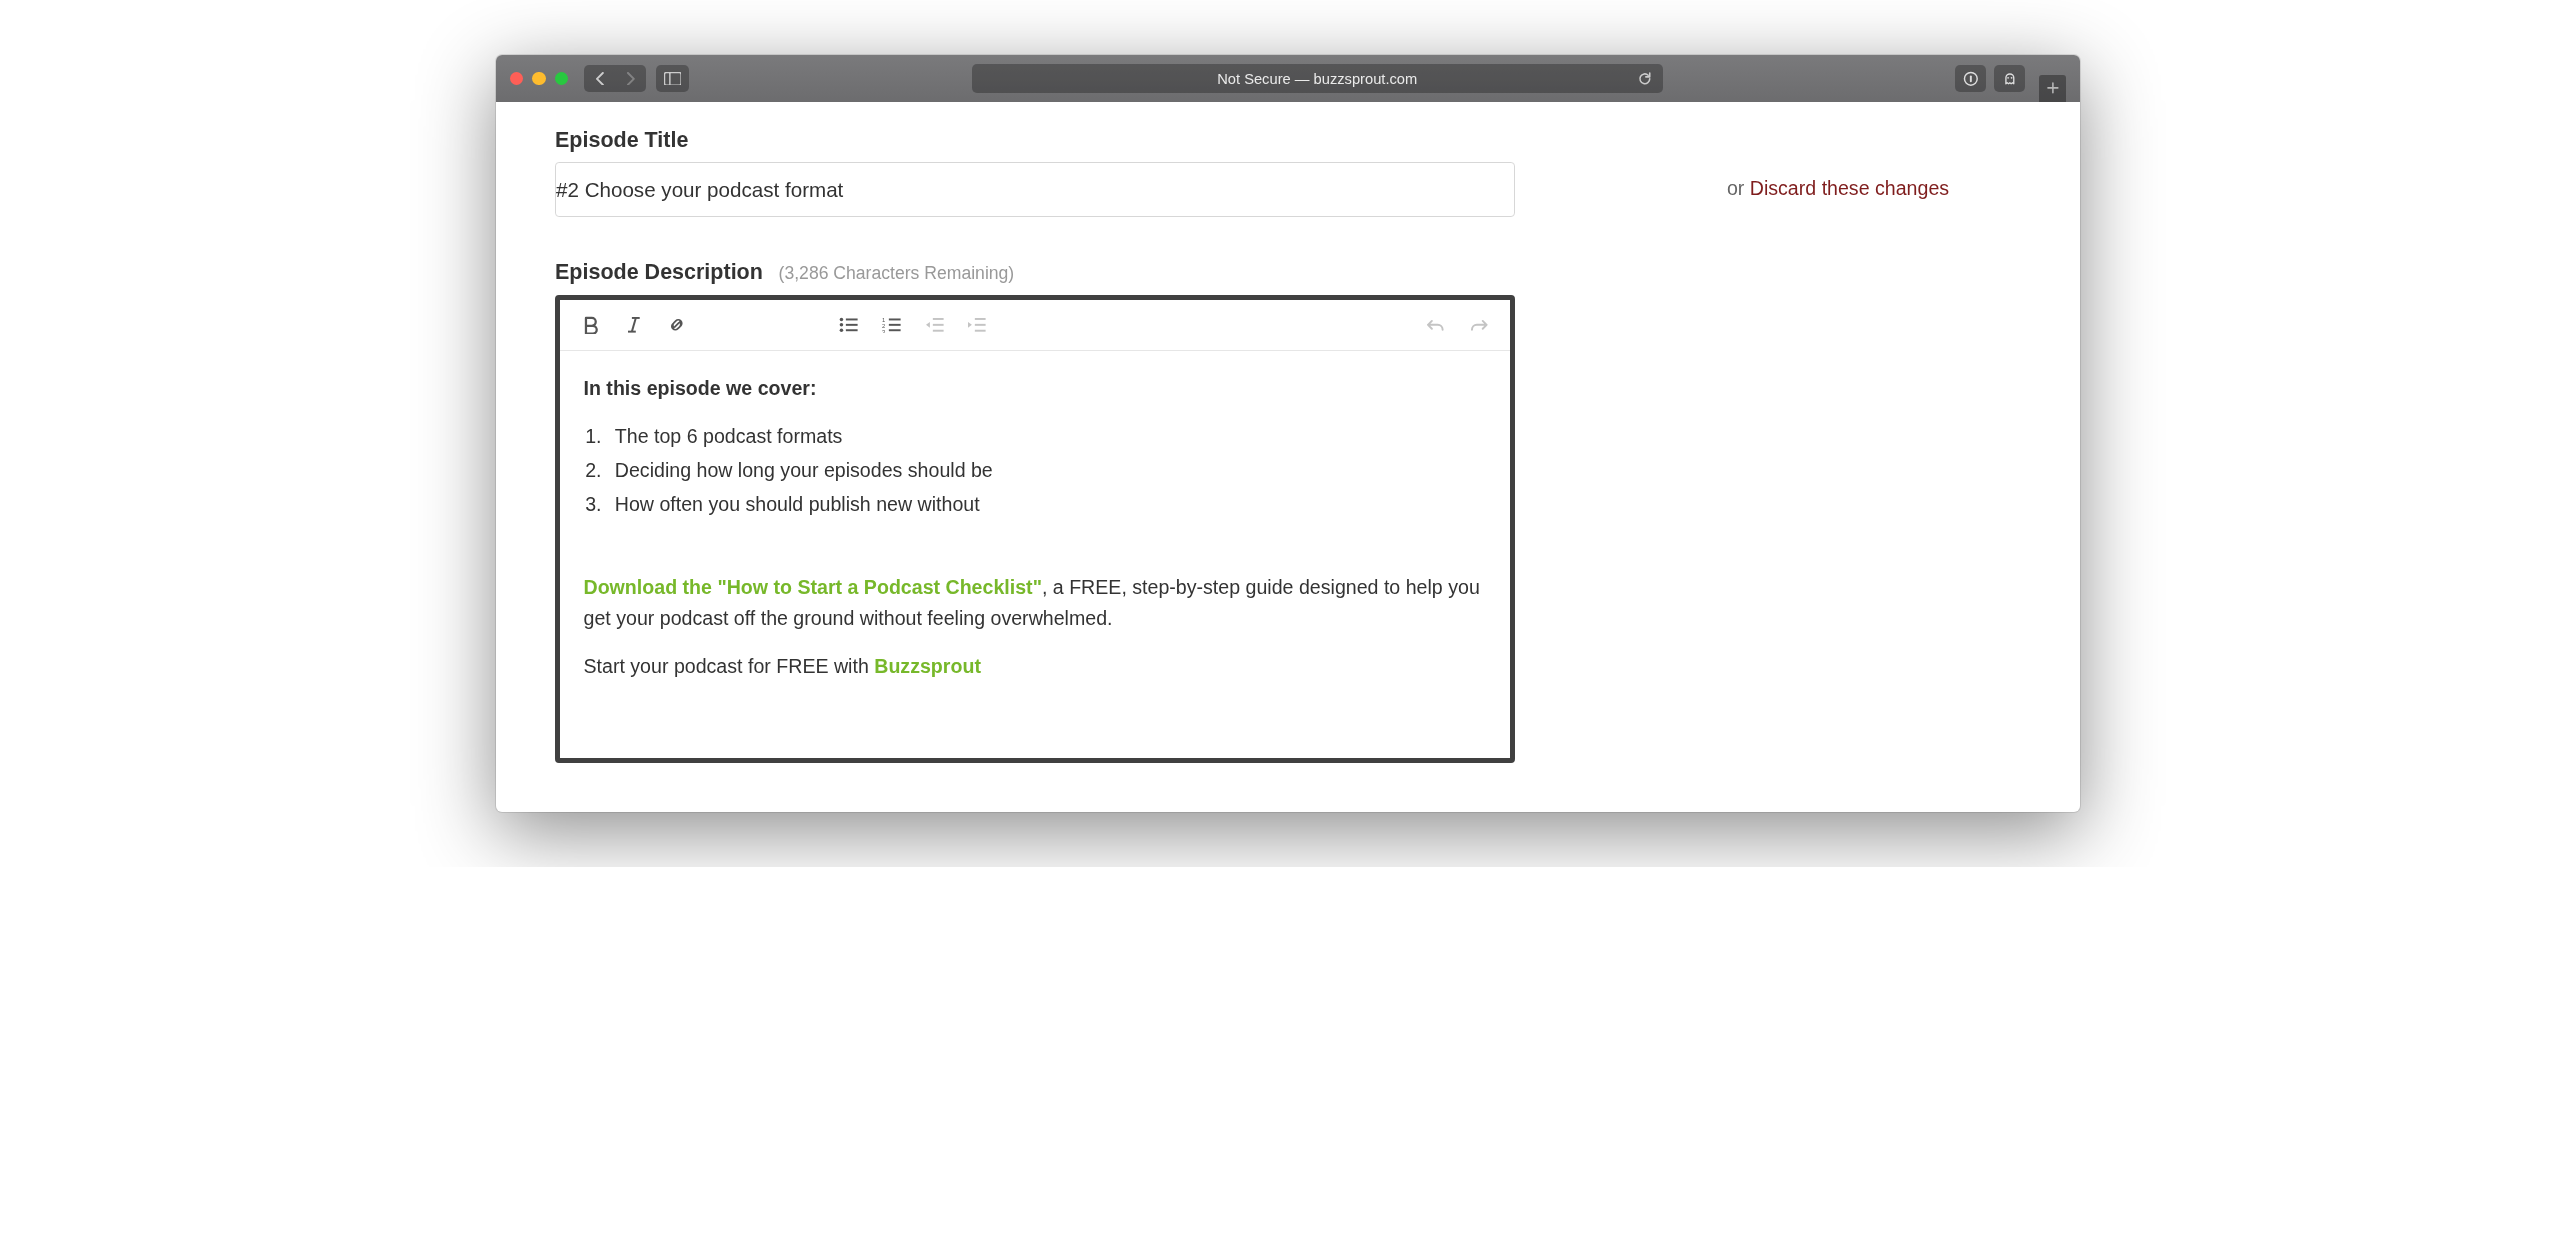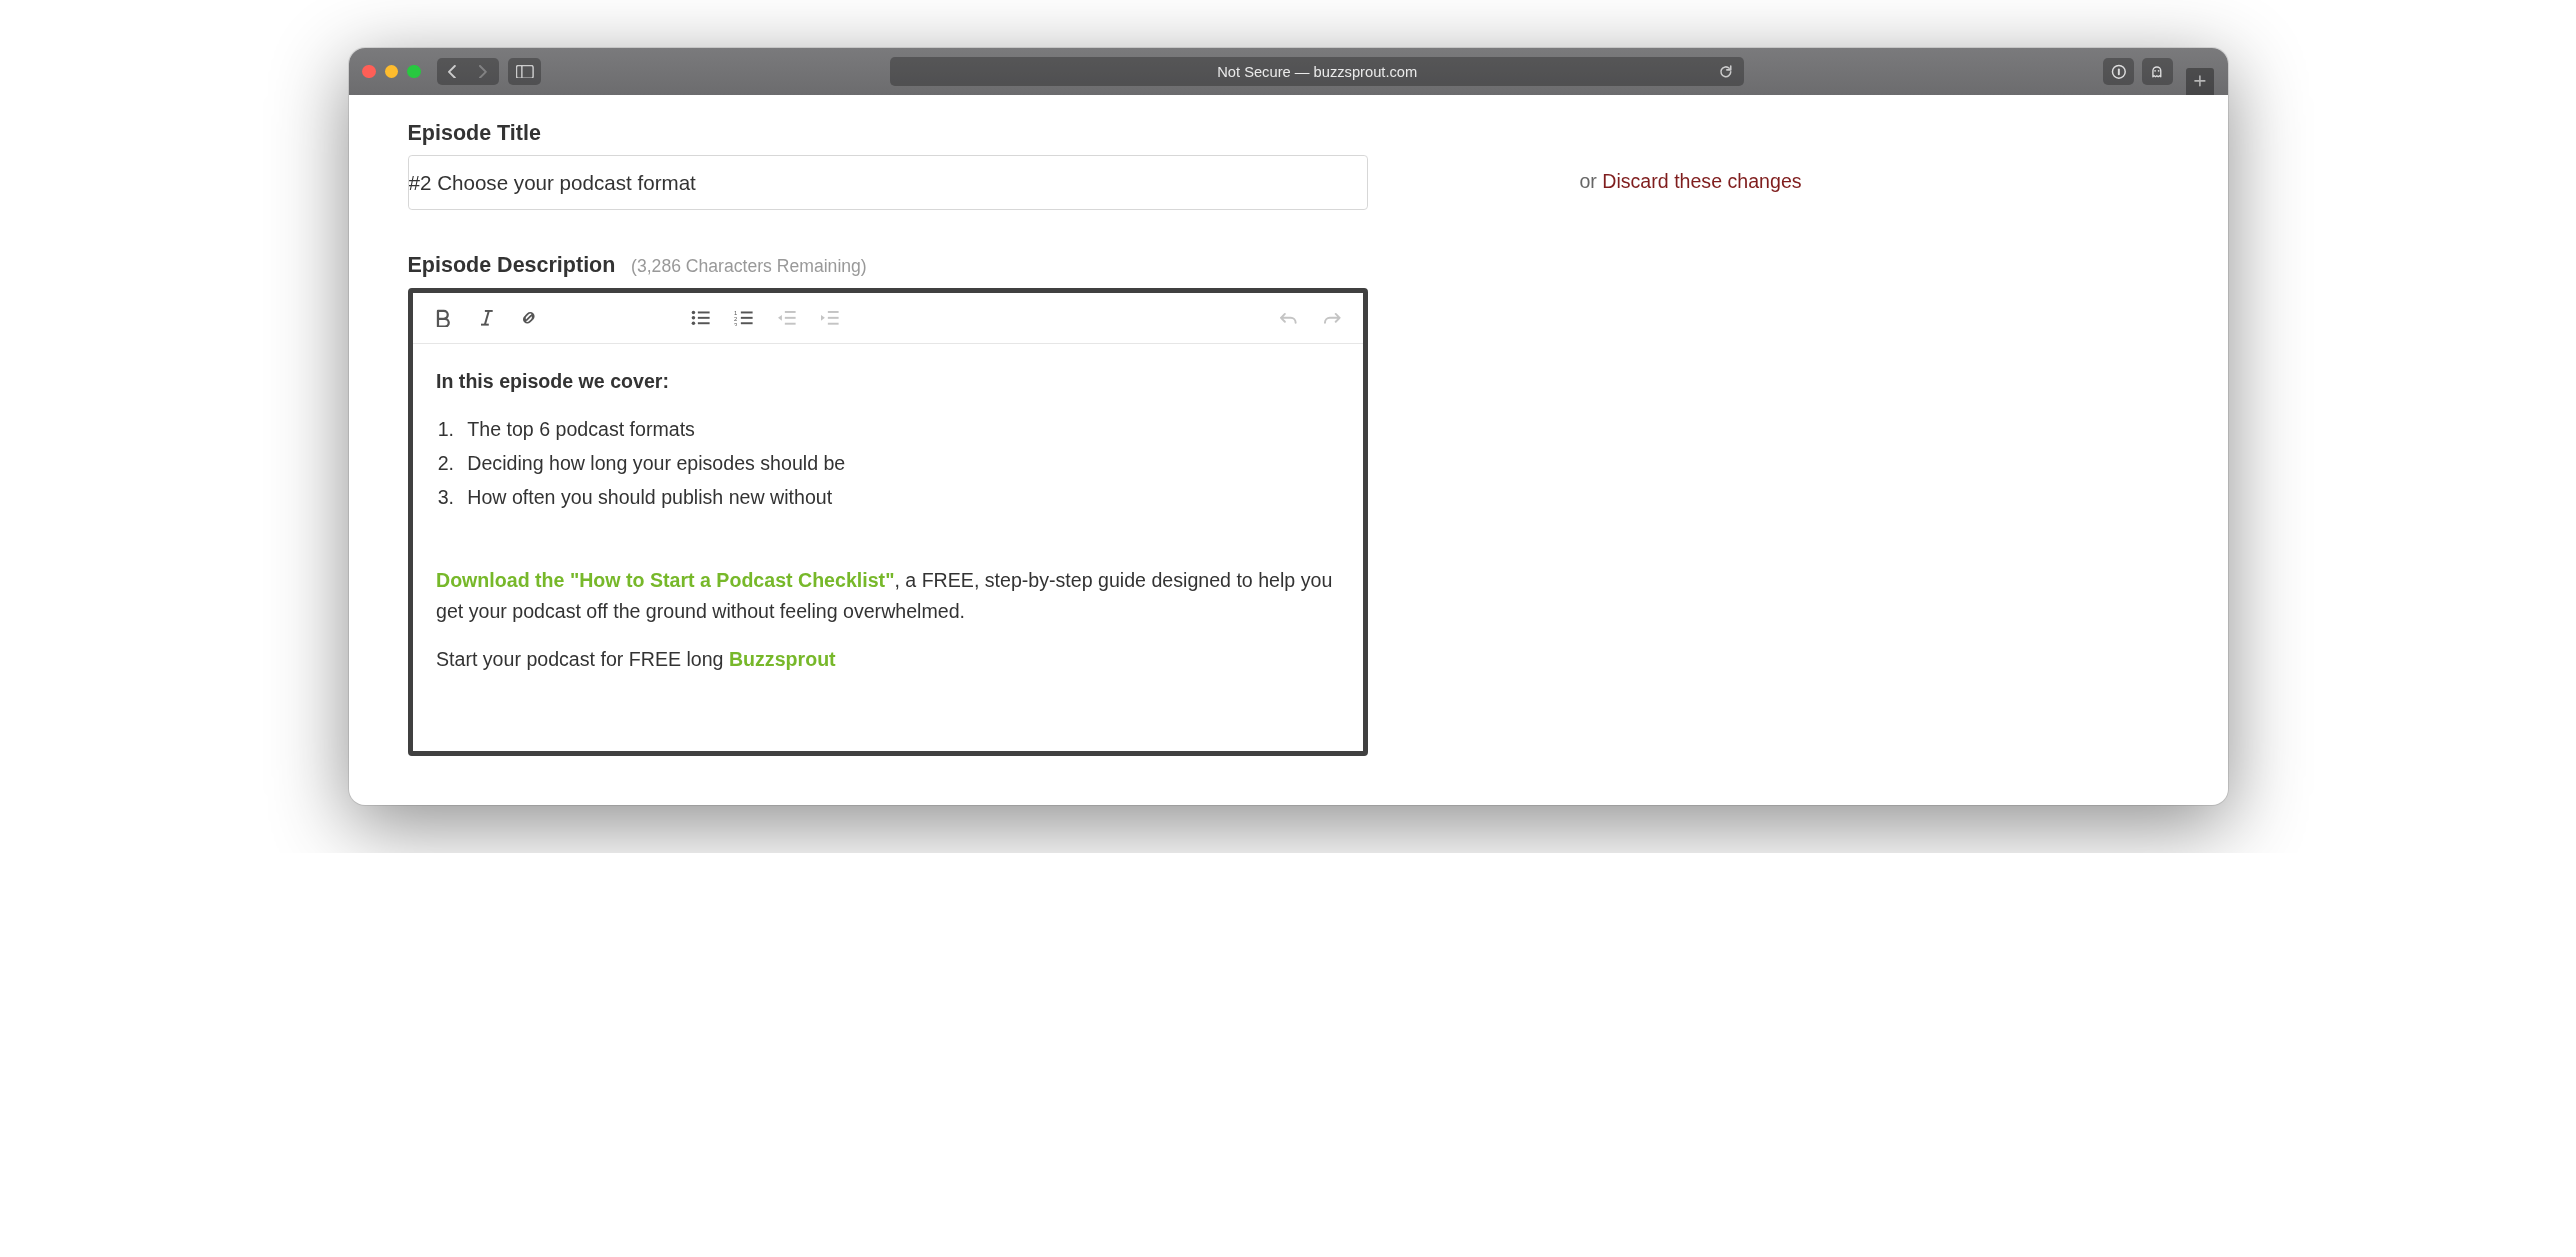--- a/index.html
+++ b/index.html
@@ -2,23 +2,23 @@
 <html><head>
 <meta charset="utf-8">
 <style>
 * { margin: 0; padding: 0; box-sizing: border-box; }
 body {
   font-family: -apple-system, BlinkMacSystemFont, "Segoe UI", Helvetica, Arial, sans-serif;
   background: #fff;
   padding: 39px;
 }
 .window {
-  width: 1879px;
-  margin: 9px auto;
-  border-radius: 16px;
+  width: 1584px;
+  margin: 16px auto;
+  border-radius: 6px;
   box-shadow: 0 19.6px 78px rgba(0,0,0,0.45), 0 0 0 1px rgba(0,0,0,0.1);
   overflow: hidden;
   background: #fff;
 }
 .titlebar {
   height: 47px;
   background: linear-gradient(#7a7a7c, #6c6c6e);
   display: flex;
   align-items: center;
   padding: 0 13.7px;
@@ -332,21 +332,21 @@
         </div>
 
         <div class="editor-body">
           <div class="heading">In this episode we cover:</div>
           <ol>
             <li>The top 6 podcast formats</li>
             <li>Deciding how long your episodes should be</li>
             <li>How often you should publish new without</li>
           </ol>
           <p><span class="green-link">Download the "How to Start a Podcast Checklist"</span><span>, a FREE, step-by-step guide designed to help you get your podcast off the ground without feeling overwhelmed.</span></p>
-          <p><span>Start your podcast for FREE long </span><span class="green-link">Buzzsprout</span></p>
+          <p><span>Start your podcast for FREE with </span><span class="green-link">Buzzsprout</span></p>
         </div>
       </div>
     </div>
 
     <div class="sidebar">
       <div class="discard-row">
         <span>or </span><a href="#">Discard these changes</a>
       </div>
     </div>
   </div>

